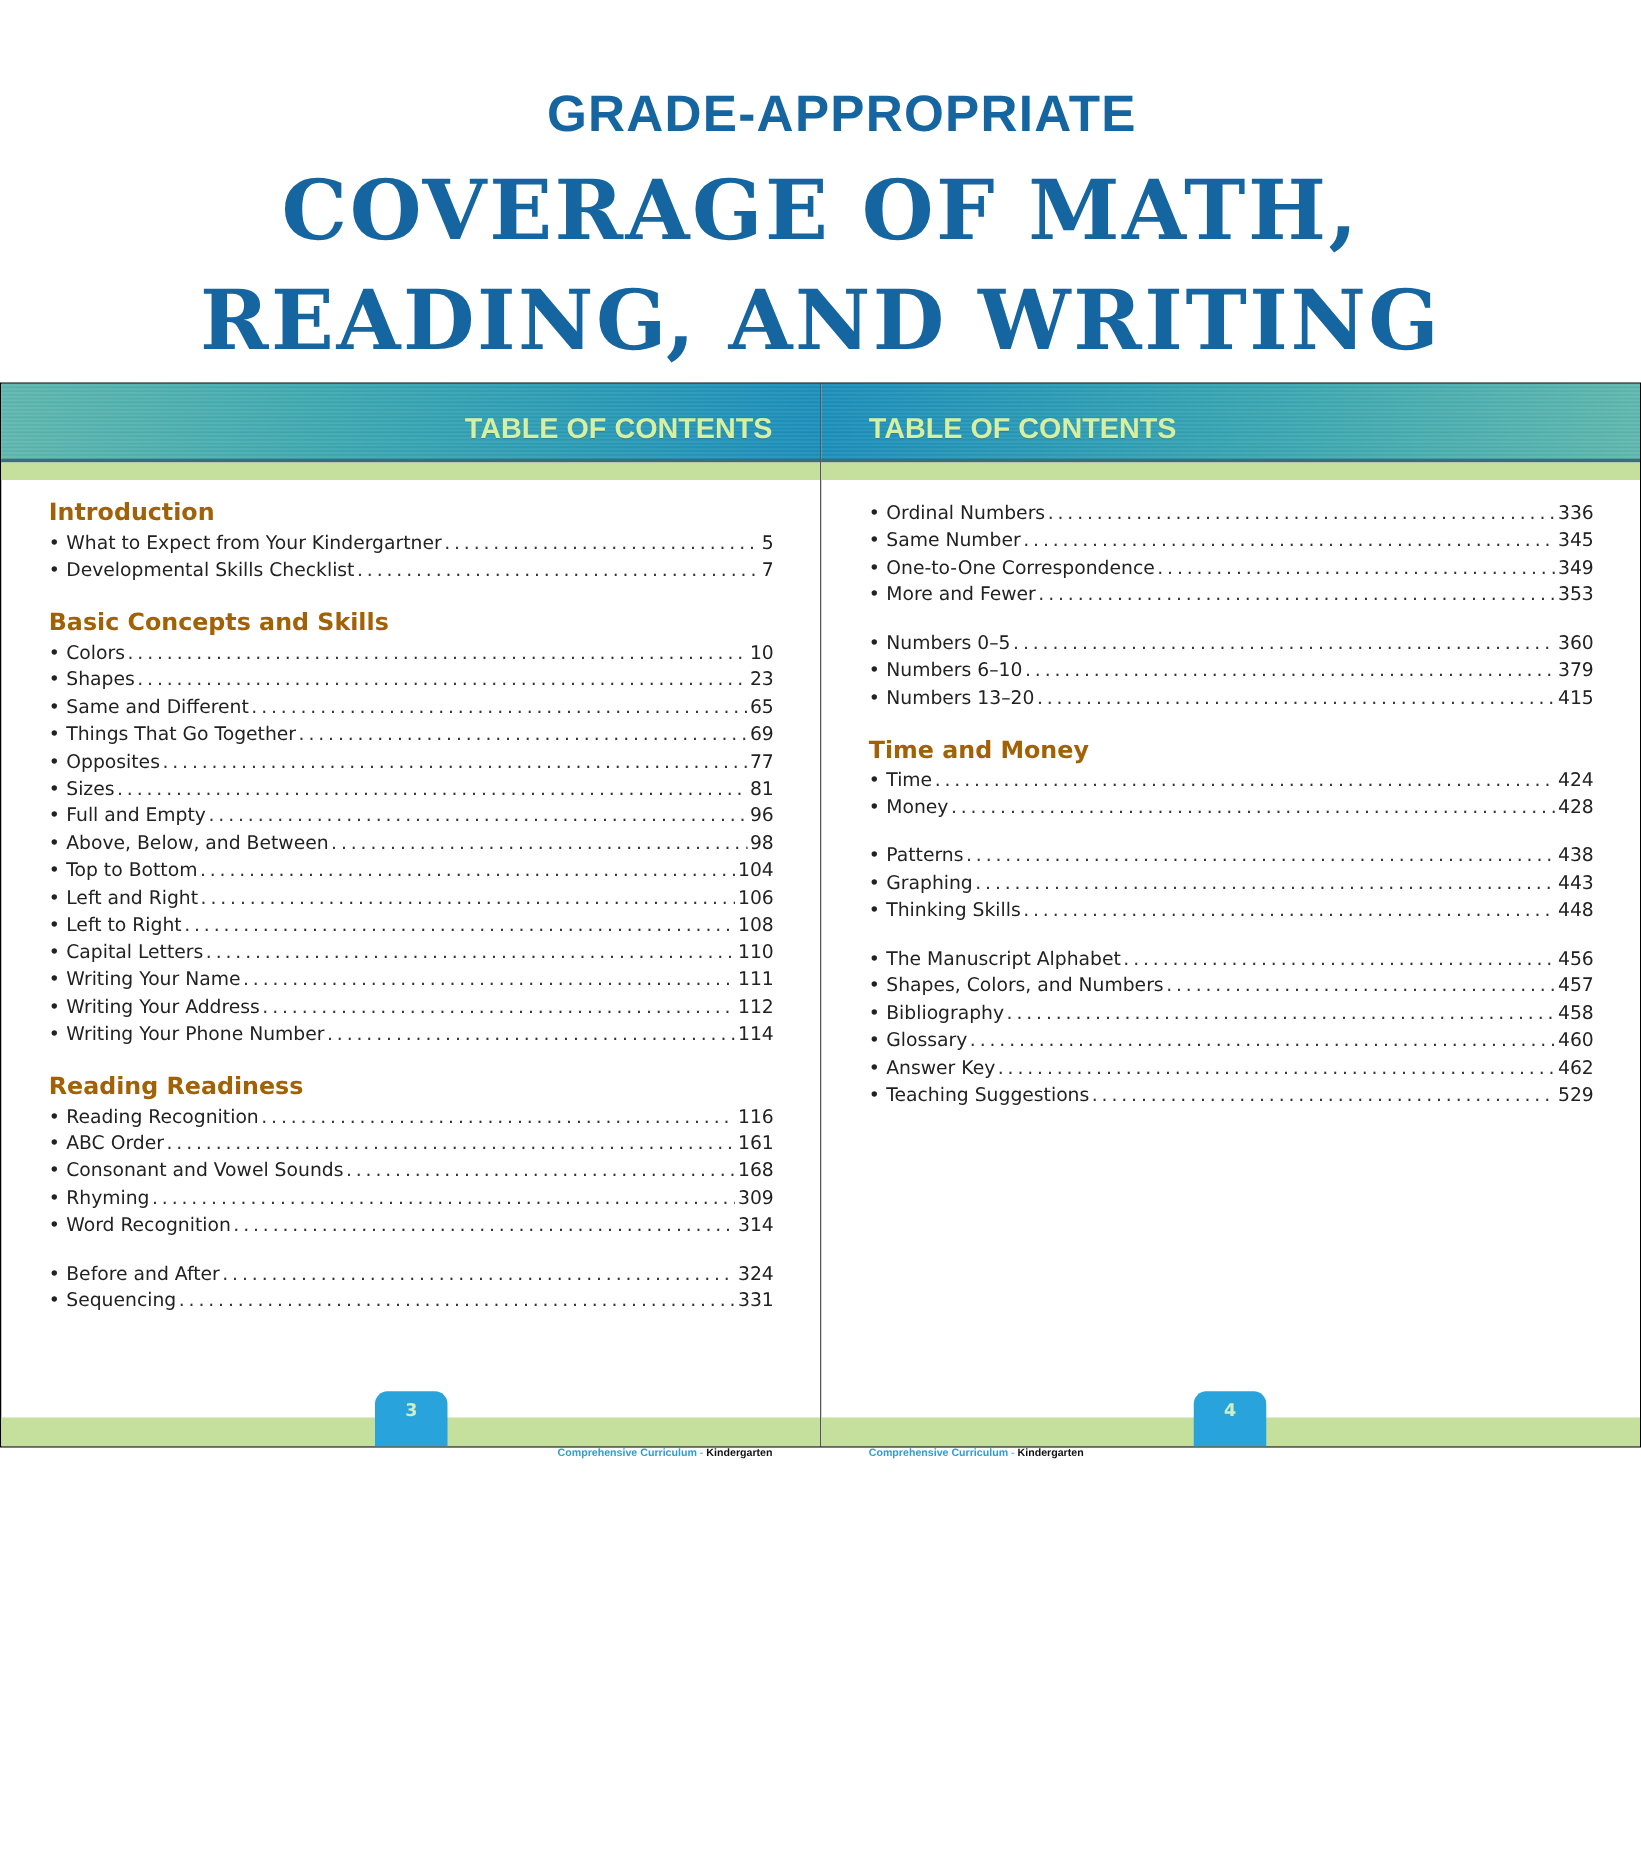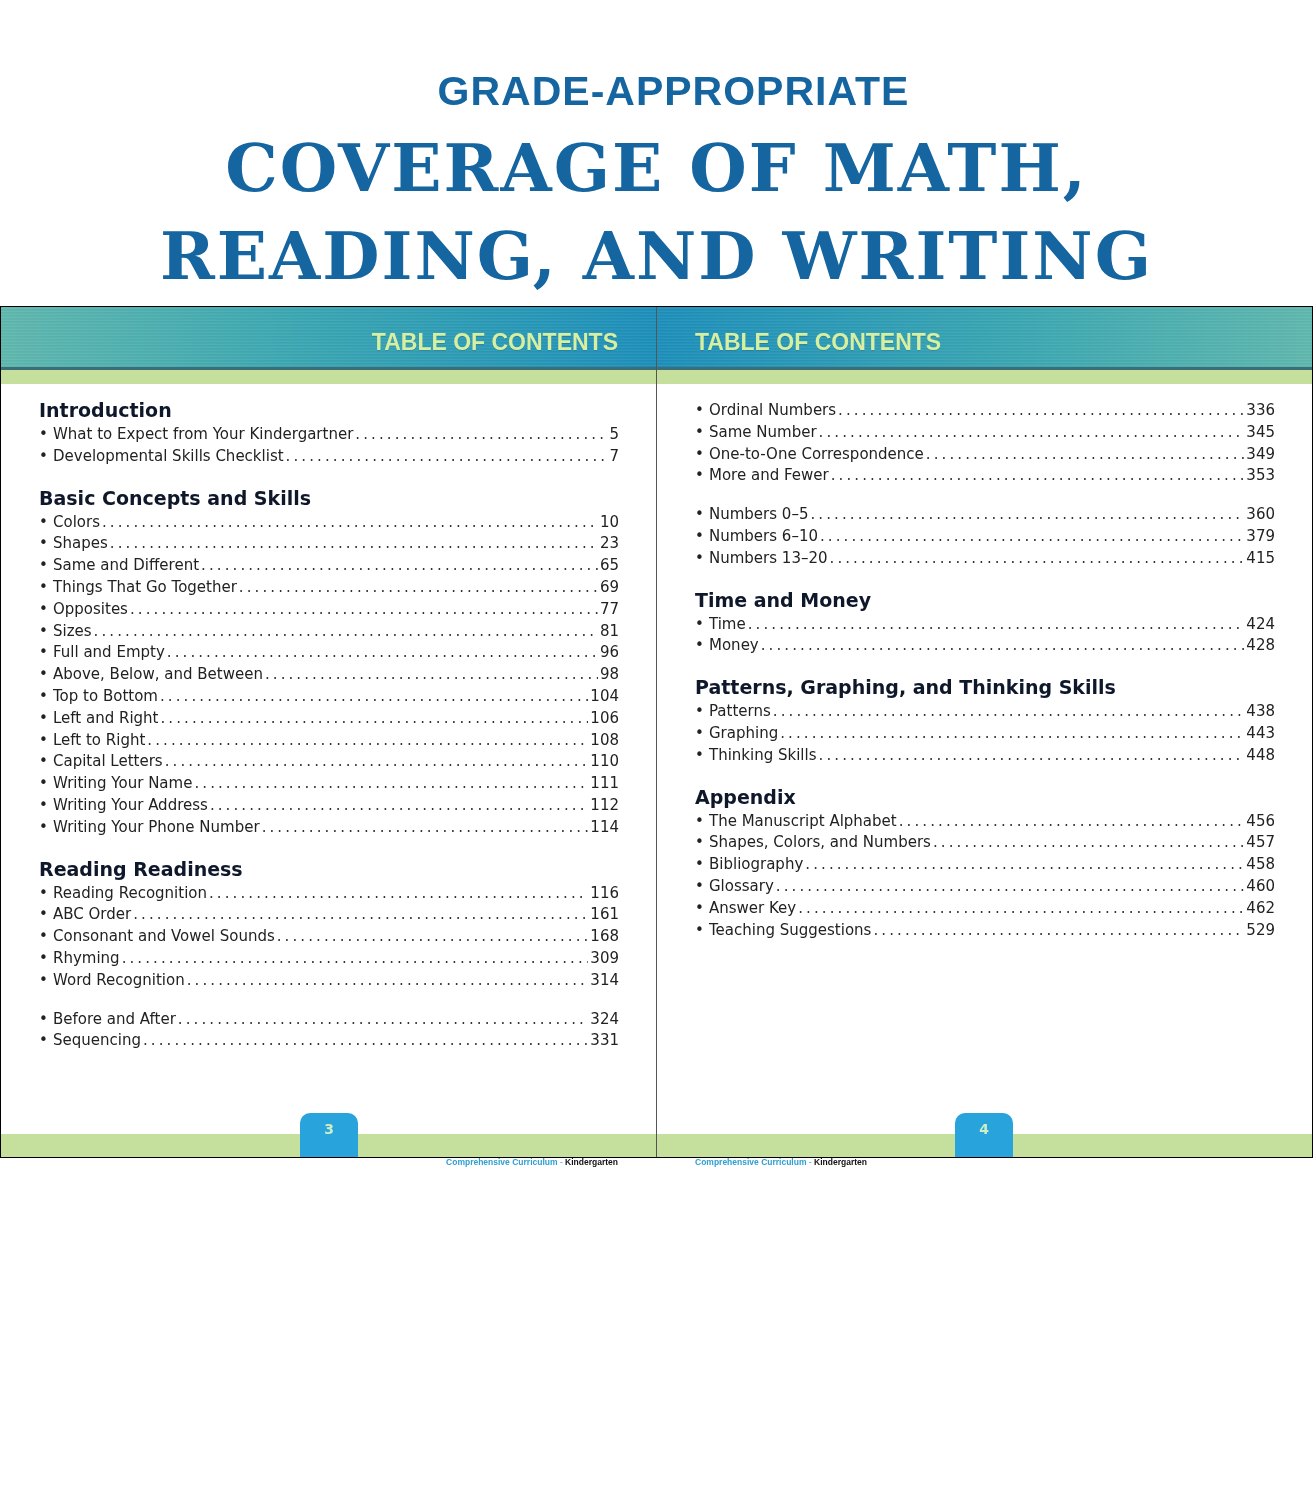--- a/index.html
+++ b/index.html
@@ -24,21 +24,21 @@
   .band-shadow { position: absolute; left: 0; top: 60px; width: 100%; height: 3px; background: #3b6e78; }
   .greenbar { position: absolute; left: 0; top: 63px; width: 100%; height: 14px; background: #c5df9d; }
   .band-title { position: absolute; top: 22px; font-family: "Liberation Sans", sans-serif; font-weight: bold; font-size: 23px; color: #d6efa2; letter-spacing: 0px; z-index: 2; text-shadow: 0 1px 0 rgba(0,0,0,0.15); }
   .page.left .band-title { right: 38px; }
   .page.right .band-title { left: 38px; }
 
   .toc { position: absolute; top: 90px; }
   .page.left .toc { left: 38px; width: 580px; }
   .page.right .toc { left: 38px; width: 580px; }
   .section { margin-bottom: 17px; }
-  .sec-title { font-family: "DejaVu Sans", sans-serif; font-weight: bold; font-size: 19px; color: #0f172a; line-height: 26px; margin-bottom: 1px; }
+  .sec-title { font-family: "DejaVu Sans", sans-serif; font-weight: bold; font-size: 19px; color: #a16207; line-height: 26px; margin-bottom: 1px; }
   .entry { display: flex; align-items: baseline; font-family: "DejaVu Sans", sans-serif; font-size: 15px; line-height: 21.8px; color: #222; white-space: nowrap; }
   .entry .bullet { width: 14px; flex: none; }
   .entry .label { flex: none; }
   .entry .dots { flex: 1 1 auto; overflow: hidden; margin: 0 2px; letter-spacing: 3.1px; color: #333; }
   .entry .dots::before { content: "....................................................................................................................................................................."; }
   .entry .num { flex: none; }
 
   .footer-green { position: absolute; left: 0; bottom: 0; width: 100%; height: 23px; background: #c5df9d; }
   .pagetab { position: absolute; bottom: 0; width: 58px; height: 44px; background: #29a3dc; border-radius: 10px 10px 0 0; color: #cfeec5; font-family: "DejaVu Sans", sans-serif; font-weight: bold; font-size: 14px; text-align: center; line-height: 32px; }
   .page.left .pagetab { left: 299px; }
@@ -302,21 +302,20 @@
           </div>
         <div class="entry">
             <span class="bullet">•</span>
             <span class="label">Money</span>
             <span class="dots"></span>
             <span class="num">428</span>
           </div>
       </div>
 
       <div class="section">
-        <div class="sec-title">Patterns, Graphing, and Thinking Skills</div>
         <div class="entry">
             <span class="bullet">•</span>
             <span class="label">Patterns</span>
             <span class="dots"></span>
             <span class="num">438</span>
           </div>
         <div class="entry">
             <span class="bullet">•</span>
             <span class="label">Graphing</span>
             <span class="dots"></span>
@@ -324,21 +323,20 @@
           </div>
         <div class="entry">
             <span class="bullet">•</span>
             <span class="label">Thinking Skills</span>
             <span class="dots"></span>
             <span class="num">448</span>
           </div>
       </div>
 
       <div class="section">
-        <div class="sec-title">Appendix</div>
         <div class="entry">
             <span class="bullet">•</span>
             <span class="label">The Manuscript Alphabet</span>
             <span class="dots"></span>
             <span class="num">456</span>
           </div>
         <div class="entry">
             <span class="bullet">•</span>
             <span class="label">Shapes, Colors, and Numbers</span>
             <span class="dots"></span>

